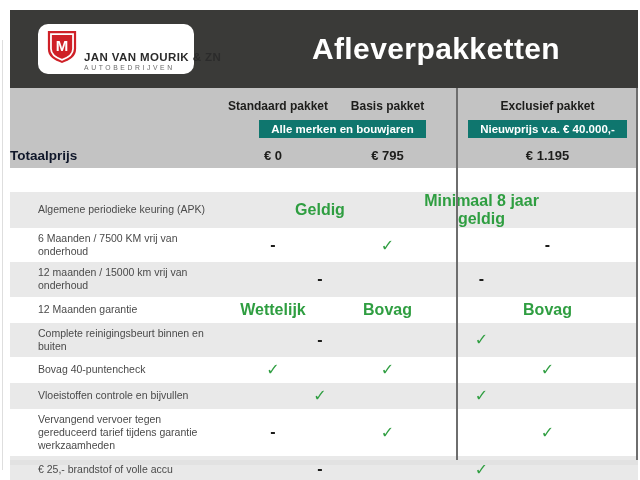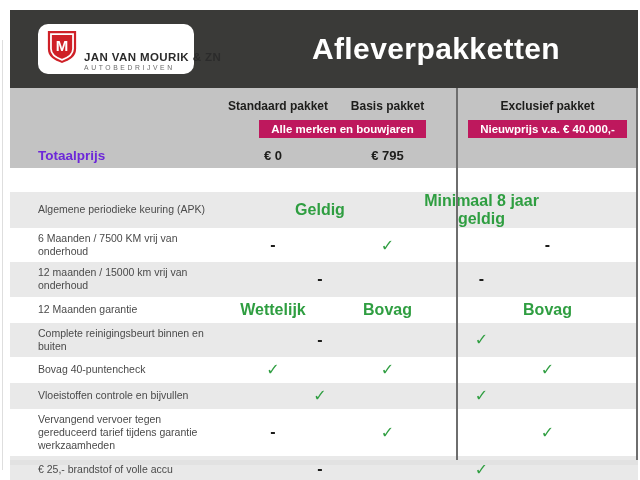--- a/index.html
+++ b/index.html
@@ -20,24 +20,24 @@
   
   .grid{display:grid;grid-template-columns:218px 90px 139px 181px;align-items:center;}
 
   
   .subheader{height:80px;background:#c3c3c3;box-sizing:border-box;padding-top:10px;}
   .sh-labels{height:16px;}
   .sh-labels .col-h{font-size:12px;font-weight:bold;color:#1d1d1b;text-align:center;white-space:nowrap;}
   .sh-badges{margin-top:4px;height:20px;}
   .badge-cell{text-align:center;}
   .badge-cell.span-sb{grid-column:2/4;}
-  .badge{display:inline-block;background:#be185d;color:#ffffff;font-size:11.5px;font-weight:bold;
+  .badge{display:inline-block;background:#0f766e;color:#ffffff;font-size:11.5px;font-weight:bold;
     padding:3px 12px;white-space:nowrap;}
   .sh-total{margin-top:8px;height:18px;}
-  .total-label{font-size:13.5px;font-weight:bold;color:#6d28d9;padding-left:28px;}
+  .total-label{font-size:13.5px;font-weight:bold;color:#0f172a;}
   .price{font-size:13px;font-weight:bold;color:#1d1d1b;text-align:center;white-space:nowrap;}
 
   
   .rows-wrap{margin-top:24px;}
   .row{min-height:26px;}
   .row.alt{background:#e9e9e9;gap:47px;}
   .cell.label{font-size:10.5px;color:#4a4a4a;padding:4px 6px 4px 28px;line-height:1.25;}
   .cell-value{font-size:16px;font-weight:bold;color:#2f9e41;text-align:center;}
   .cell-value.dash{color:#1d1d1b;}
 
@@ -86,20 +86,21 @@
           <span class="badge">Alle merken en bouwjaren</span>
         </div>
         <div class="badge-cell">
           <span class="badge">Nieuwprijs v.a. € 40.000,-</span>
         </div>
       </div>
       <div class="grid sh-total">
         <div class="total-label">Totaalprijs</div>
         <div class="price">€ 0</div>
         <div class="price">€ 795</div>
+        <div class="price">€ 1.195</div>
       </div>
     </div>
 
     <div class="rows-wrap">
   <div class="row grid alt">
     <div class="cell label">Algemene periodieke keuring (APK)</div>
     <div class="cell cell-value">Geldig</div>
     <div class="cell cell-value">Minimaal 8 jaar geldig</div>
     <div class="cell cell-value">Nieuw</div>
   </div>

